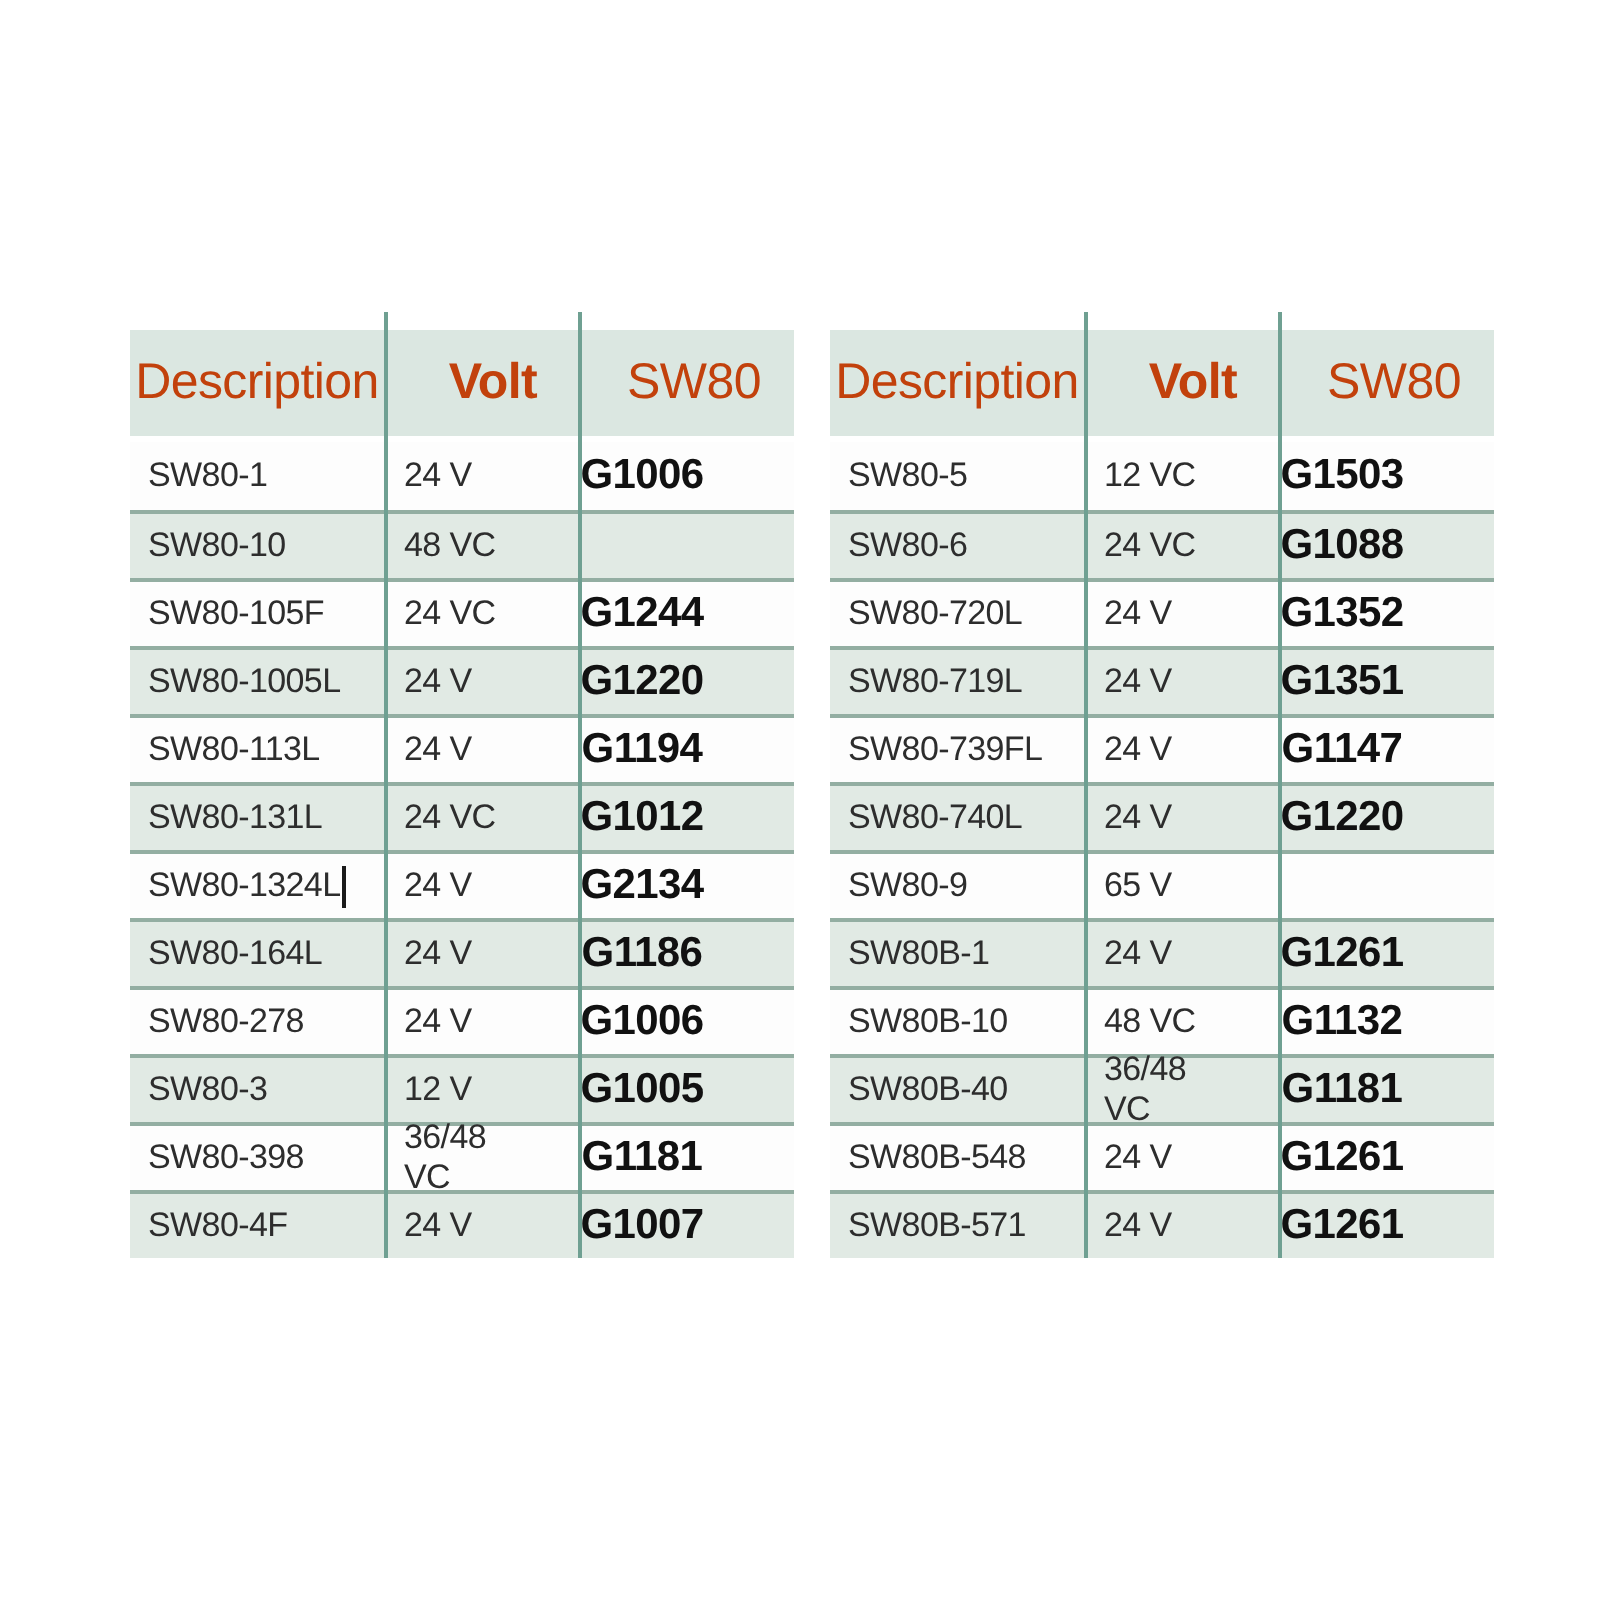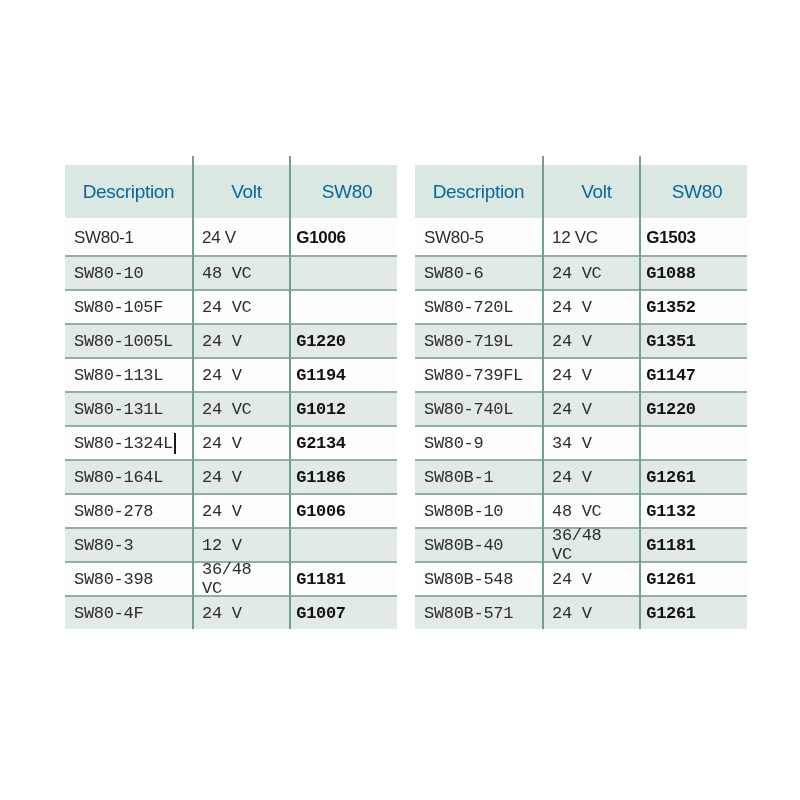--- a/index.html
+++ b/index.html
@@ -29,39 +29,39 @@
     background:var(--border-v);z-index:2;
   }
   .vline.v1{left:127px;}
   .vline.v2{left:224px;}
   .header-row{
     display:flex;height:53px;margin-bottom:3px;
     background:var(--header-bg);
   }
   .header-cell{
     display:flex;align-items:center;justify-content:center;
-    font-size:19px;letter-spacing:-0.3px;color:#0369a1;
+    font-size:25px;letter-spacing:-0.3px;color:#c2410c;
   }
   .c1{width:127px;}
-  .c2{width:109px;}
+  .c2{width:109px;font-weight:bold;}
   .c3{width:92px;}
   .rows{display:block;}
   .row{
     display:flex;height:34px;align-items:center;
     background:#fdfdfd;
   }
-  .row + .row{border-top:2px solid var(--border-h);font-family:Liberation Mono, monospace;}
+  .row + .row{border-top:2px solid var(--border-h);}
   .row.alt{background:var(--alt-row-bg);}
   .cell{
     font-size:17px;letter-spacing:-0.3px;
     display:flex;align-items:center;height:100%;
   }
   .cell.c-desc{width:127px;padding-left:9px;text-align:right;}
   .cell.c-volt{width:75px;padding-left:10px;}
-  .cell.c-sw80{width:108px;justify-content:center;font-weight:bold;font-size:17px;color:var(--text-bold);}
+  .cell.c-sw80{width:108px;justify-content:center;font-weight:bold;font-size:21px;color:var(--text-bold);}
   .caret{
     display:inline-block;width:2px;height:21px;
     background:#1a1a1a;margin-left:1px;align-self:center;
   }
 </style>
 </head>
 <body>
 
 <div class="tables-wrap">
 
@@ -79,20 +79,21 @@
           <div class="cell c-volt">24 V</div>
           <div class="cell c-sw80">G1006</div>
         </div>
         <div class="row alt">
           <div class="cell c-desc">SW80-10</div>
           <div class="cell c-volt">48 VC</div>
         </div>
         <div class="row">
           <div class="cell c-desc">SW80-105F</div>
           <div class="cell c-volt">24 VC</div>
+          <div class="cell c-sw80">G1244</div>
         </div>
         <div class="row alt">
           <div class="cell c-desc">SW80-1005L</div>
           <div class="cell c-volt">24 V</div>
           <div class="cell c-sw80">G1220</div>
         </div>
         <div class="row">
           <div class="cell c-desc">SW80-113L</div>
           <div class="cell c-volt">24 V</div>
           <div class="cell c-sw80">G1194</div>
@@ -113,20 +114,21 @@
           <div class="cell c-sw80">G1186</div>
         </div>
         <div class="row">
           <div class="cell c-desc">SW80-278</div>
           <div class="cell c-volt">24 V</div>
           <div class="cell c-sw80">G1006</div>
         </div>
         <div class="row alt">
           <div class="cell c-desc">SW80-3</div>
           <div class="cell c-volt">12 V</div>
+          <div class="cell c-sw80">G1005</div>
         </div>
         <div class="row">
           <div class="cell c-desc">SW80-398</div>
           <div class="cell c-volt">36/48 VC</div>
           <div class="cell c-sw80">G1181</div>
         </div>
         <div class="row alt">
           <div class="cell c-desc">SW80-4F</div>
           <div class="cell c-volt">24 V</div>
           <div class="cell c-sw80">G1007</div>
@@ -168,21 +170,21 @@
           <div class="cell c-volt">24 V</div>
           <div class="cell c-sw80">G1147</div>
         </div>
         <div class="row alt">
           <div class="cell c-desc">SW80-740L</div>
           <div class="cell c-volt">24 V</div>
           <div class="cell c-sw80">G1220</div>
         </div>
         <div class="row">
           <div class="cell c-desc">SW80-9</div>
-          <div class="cell c-volt">34 V</div>
+          <div class="cell c-volt">65 V</div>
         </div>
         <div class="row alt">
           <div class="cell c-desc">SW80B-1</div>
           <div class="cell c-volt">24 V</div>
           <div class="cell c-sw80">G1261</div>
         </div>
         <div class="row">
           <div class="cell c-desc">SW80B-10</div>
           <div class="cell c-volt">48 VC</div>
           <div class="cell c-sw80">G1132</div>

